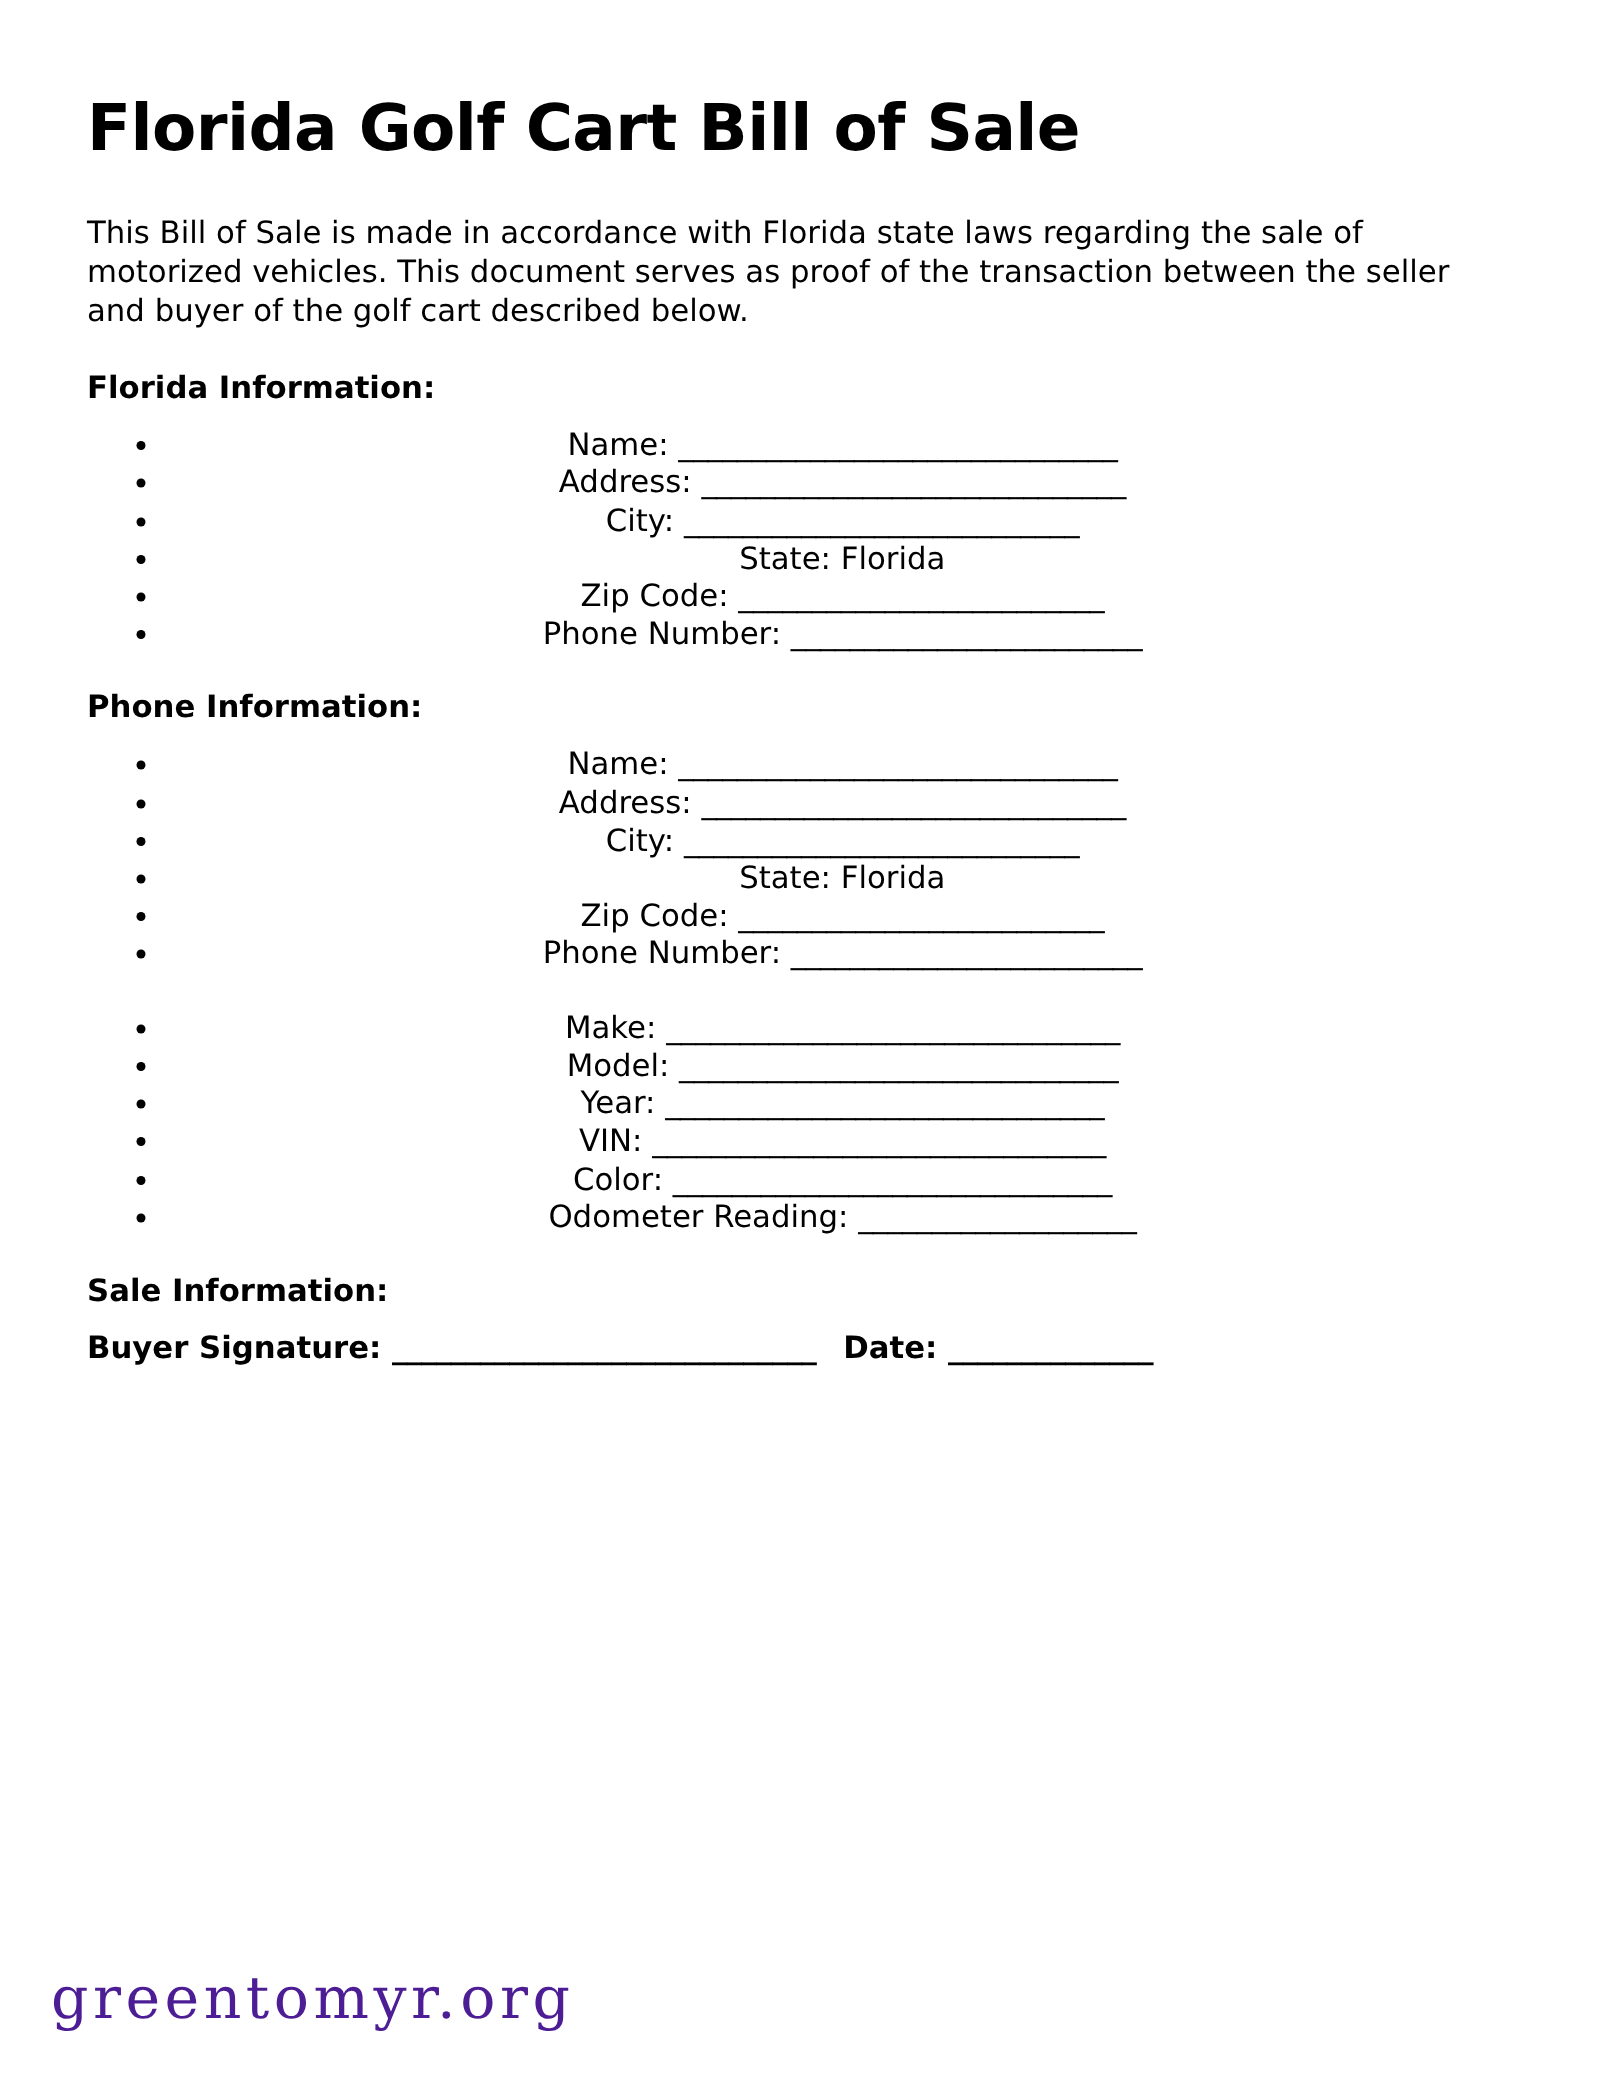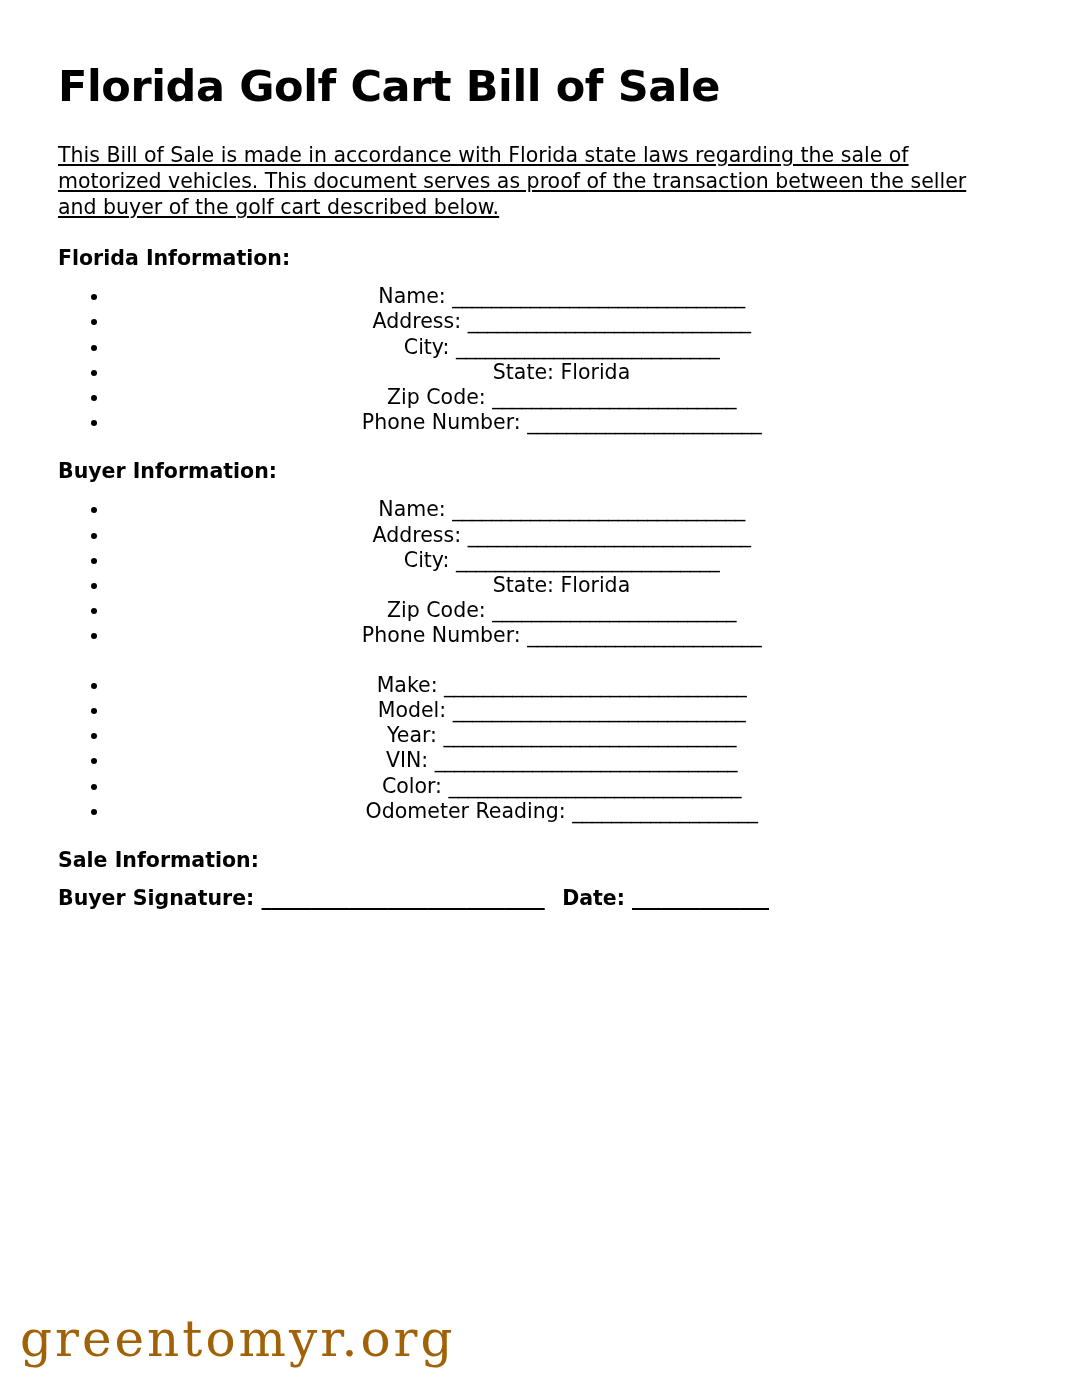--- a/index.html
+++ b/index.html
@@ -29,21 +29,20 @@
     letter-spacing: -0.4px;
     line-height: 1.12;
     margin: 0 0 32px 0;
     white-space: nowrap;
   }
   .intro-para {
     font-size: 20.5px;
     line-height: 1.27;
     margin: 0 0 26px 0;
     max-width: 945px;
-    text-decoration: underline;
   }
   .section-heading {
     font-size: 20.5px;
     font-weight: bold;
     margin: 0 0 14px 0;
   }
   ul.field-list {
     list-style: disc;
     margin: 0 0 24px 0;
     padding-left: 52px;
@@ -73,26 +72,26 @@
     line-height: 1.2;
     margin: 0 0 30px 0;
     white-space: nowrap;
   }
   .sig-gap {
     display: inline-block;
     width: 18px;
   }
   .watermark {
     position: absolute;
-    left: 20px;
+    left: 34px;
     top: 1310px;
     font-family: "DejaVu Serif", serif;
-    font-size: 50px;
+    font-size: 39px;
     letter-spacing: 3px;
-    color: #a16207;
+    color: #4c1d95;
     white-space: nowrap;
   }
 </style>
 </head>
 <body>
 
 <div class="page">
 
   <h1 class="doc-title">Florida Golf Cart Bill of Sale</h1>
 
@@ -101,21 +100,21 @@
   <h2 class="section-heading">Florida Information:</h2>
   <ul class="field-list">
     <li><span>Name: </span><span class="fill">______________________________</span></li>
     <li><span>Address: </span><span class="fill">_____________________________</span></li>
     <li><span>City: </span><span class="fill">___________________________</span></li>
     <li><span>State: Florida</span><span class="fill"></span></li>
     <li><span>Zip Code: </span><span class="fill">_________________________</span></li>
     <li><span>Phone Number: </span><span class="fill">________________________</span></li>
   </ul>
 
-  <h2 class="section-heading">Buyer Information:</h2>
+  <h2 class="section-heading">Phone Information:</h2>
   <ul class="field-list">
     <li><span>Name: </span><span class="fill">______________________________</span></li>
     <li><span>Address: </span><span class="fill">_____________________________</span></li>
     <li><span>City: </span><span class="fill">___________________________</span></li>
     <li><span>State: Florida</span><span class="fill"></span></li>
     <li><span>Zip Code: </span><span class="fill">_________________________</span></li>
     <li><span>Phone Number: </span><span class="fill">________________________</span></li>
   </ul>
 
   <ul class="field-list">

